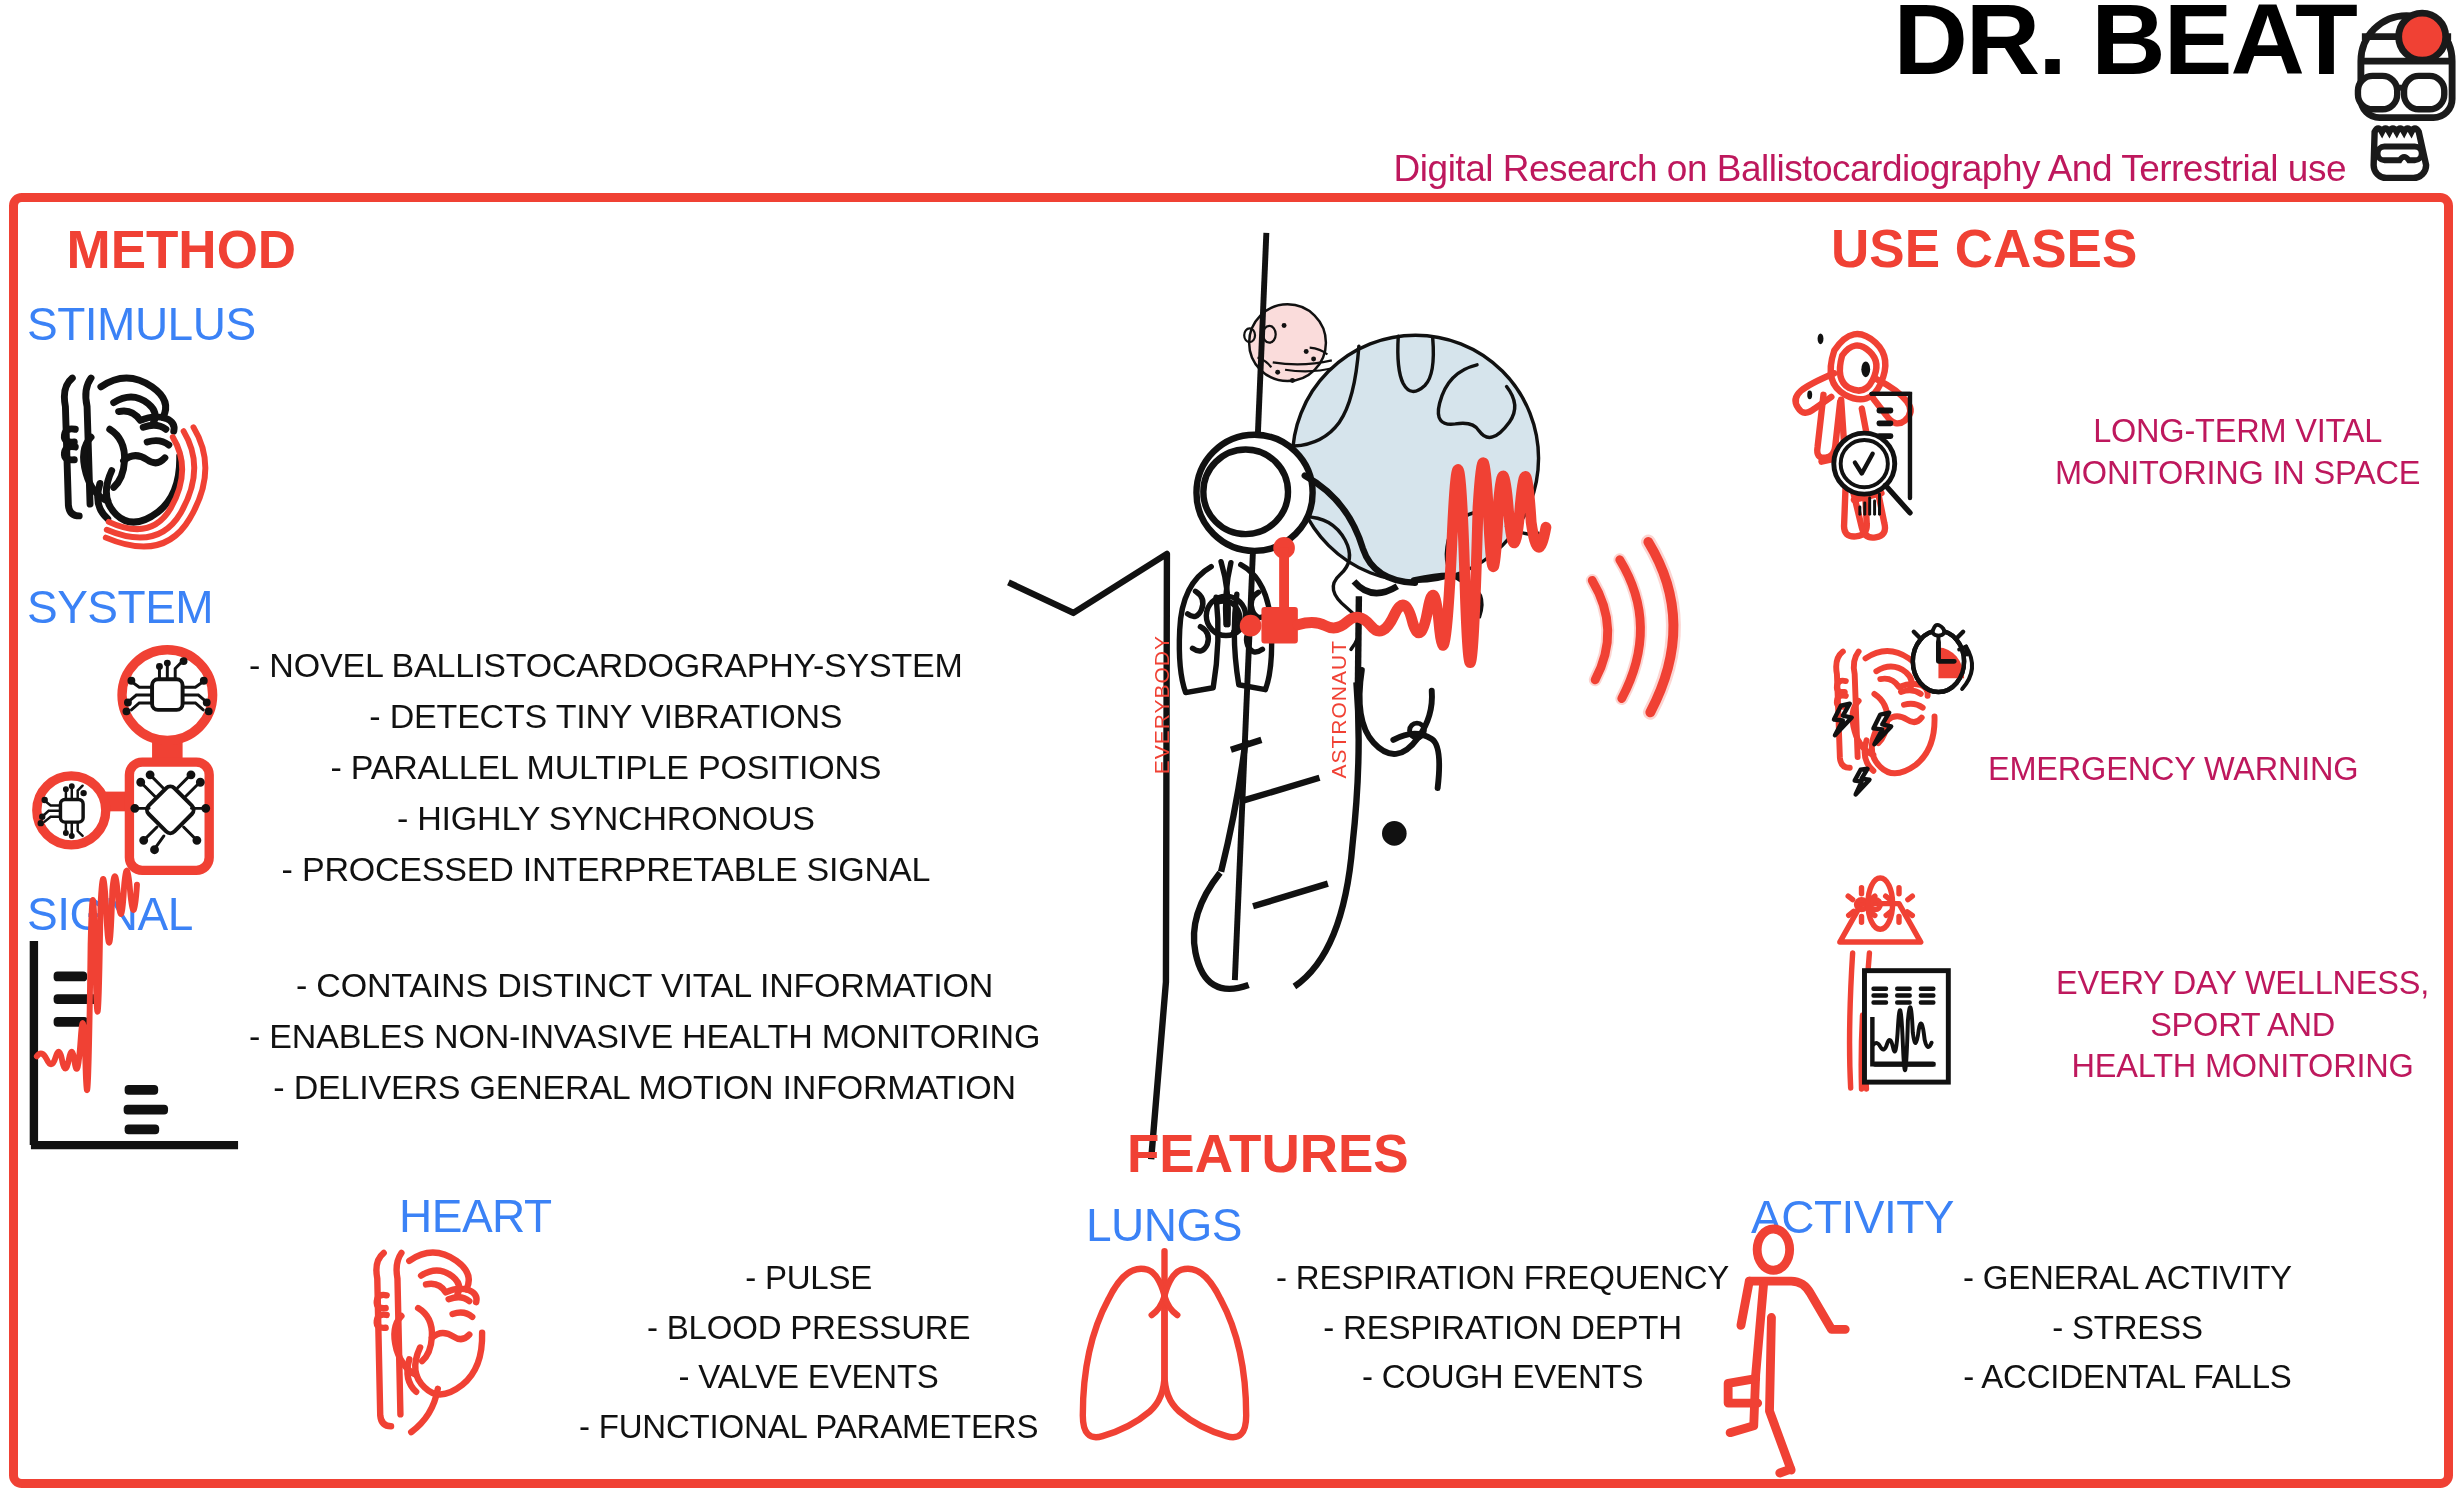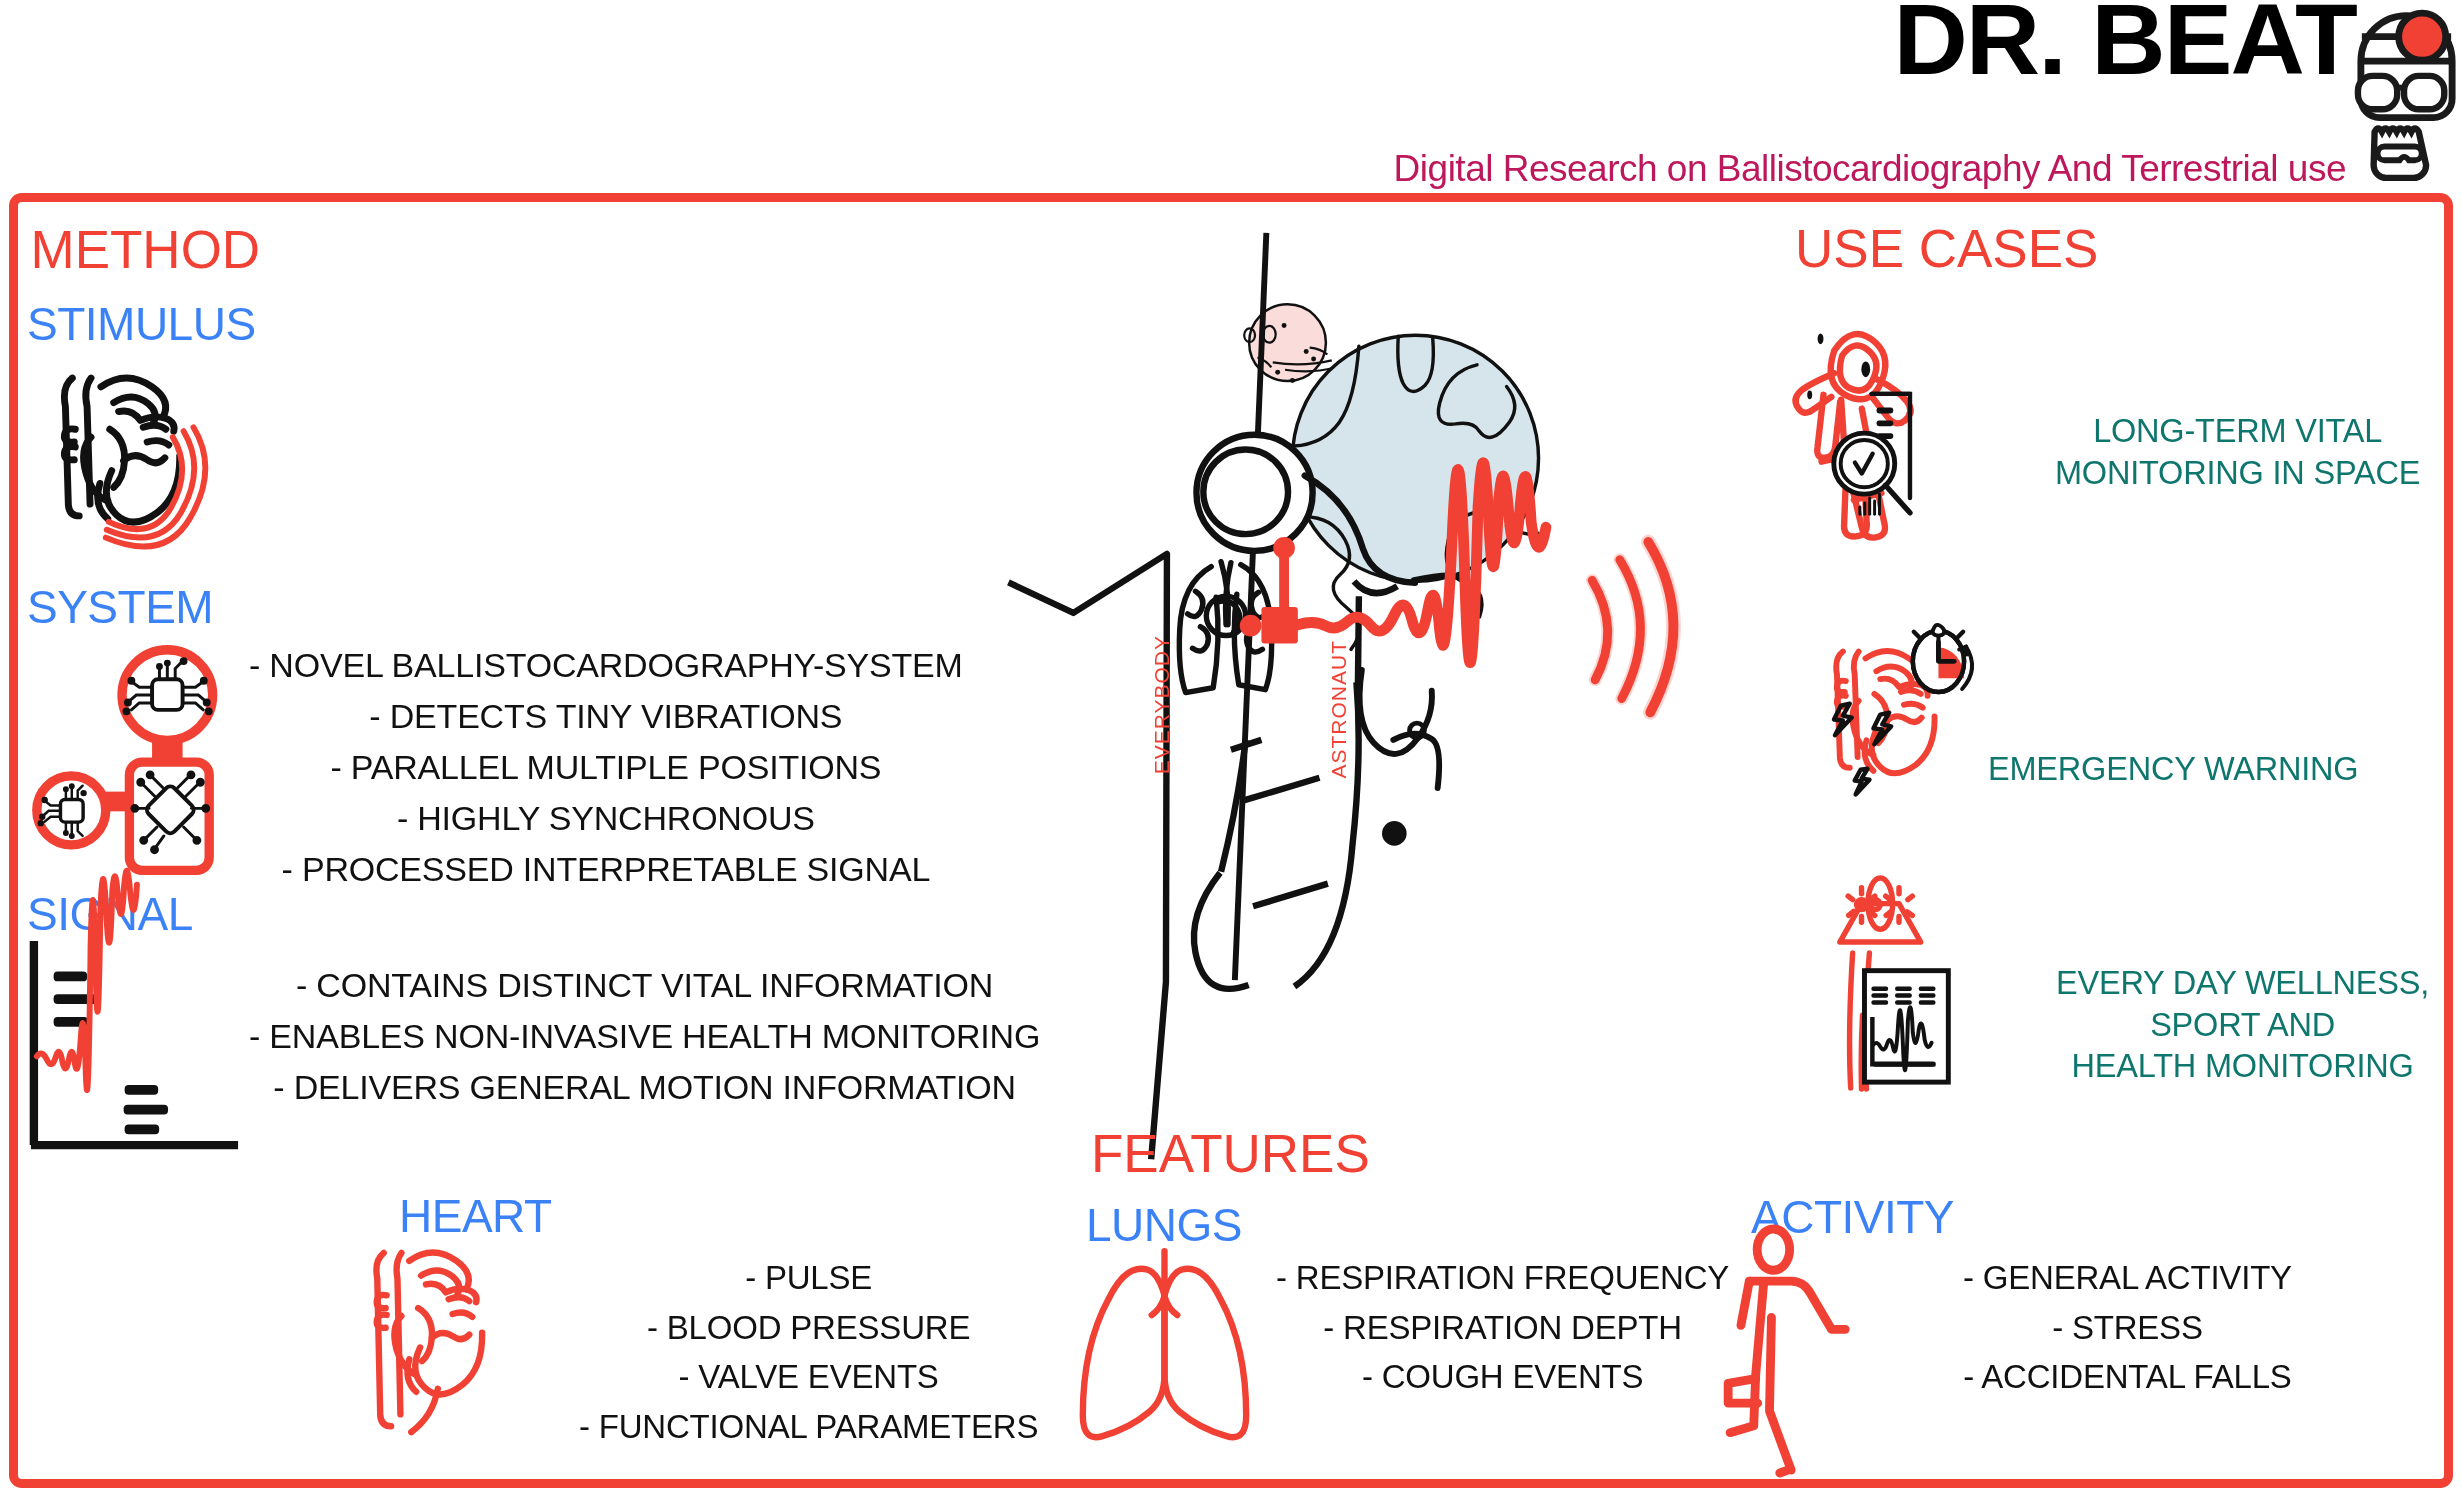--- a/index.html
+++ b/index.html
@@ -30,35 +30,35 @@
   
   .frame {
     position: absolute; left: 8.9px; top: 193px;
     width: 2444px; height: 1295px;
     border: 9.8px solid #F04134; border-radius: 12.8px;
     background: #fff;
   }
 
   
   .sec-title {
-    position: absolute; font-size: 53px; font-weight: 400;
-    color: #F04134; letter-spacing: 0px; line-height: 1;
+    position: absolute; font-size: 53px; font-weight: 700;
+    color: #F04134; letter-spacing: 0px; line-height: 1; margin-left: 36px;
   }
   .sub-title {
     position: absolute; font-size: 46px; font-weight: 400;
     color: #3b82f6; letter-spacing: -0.5px; line-height: 1;
   }
   .bullets {
     position: absolute; font-size: 34px; color: #111;
     line-height: 1.50; white-space: nowrap; letter-spacing: -0.2px;
   }
   .bullets div { white-space: nowrap; }
 
   .caption {
-    position: absolute; font-size: 32.5px; color: #0f766e;
+    position: absolute; font-size: 32.5px; color: #be185d;
     line-height: 1.28; white-space: nowrap; letter-spacing: -0.2px;
   }
 
   
   .vlabel {
     position: absolute; color: #F04134; font-size: 21px;
     letter-spacing: 1px; writing-mode: vertical-rl; transform: rotate(180deg);
     white-space: nowrap;
   }
 

